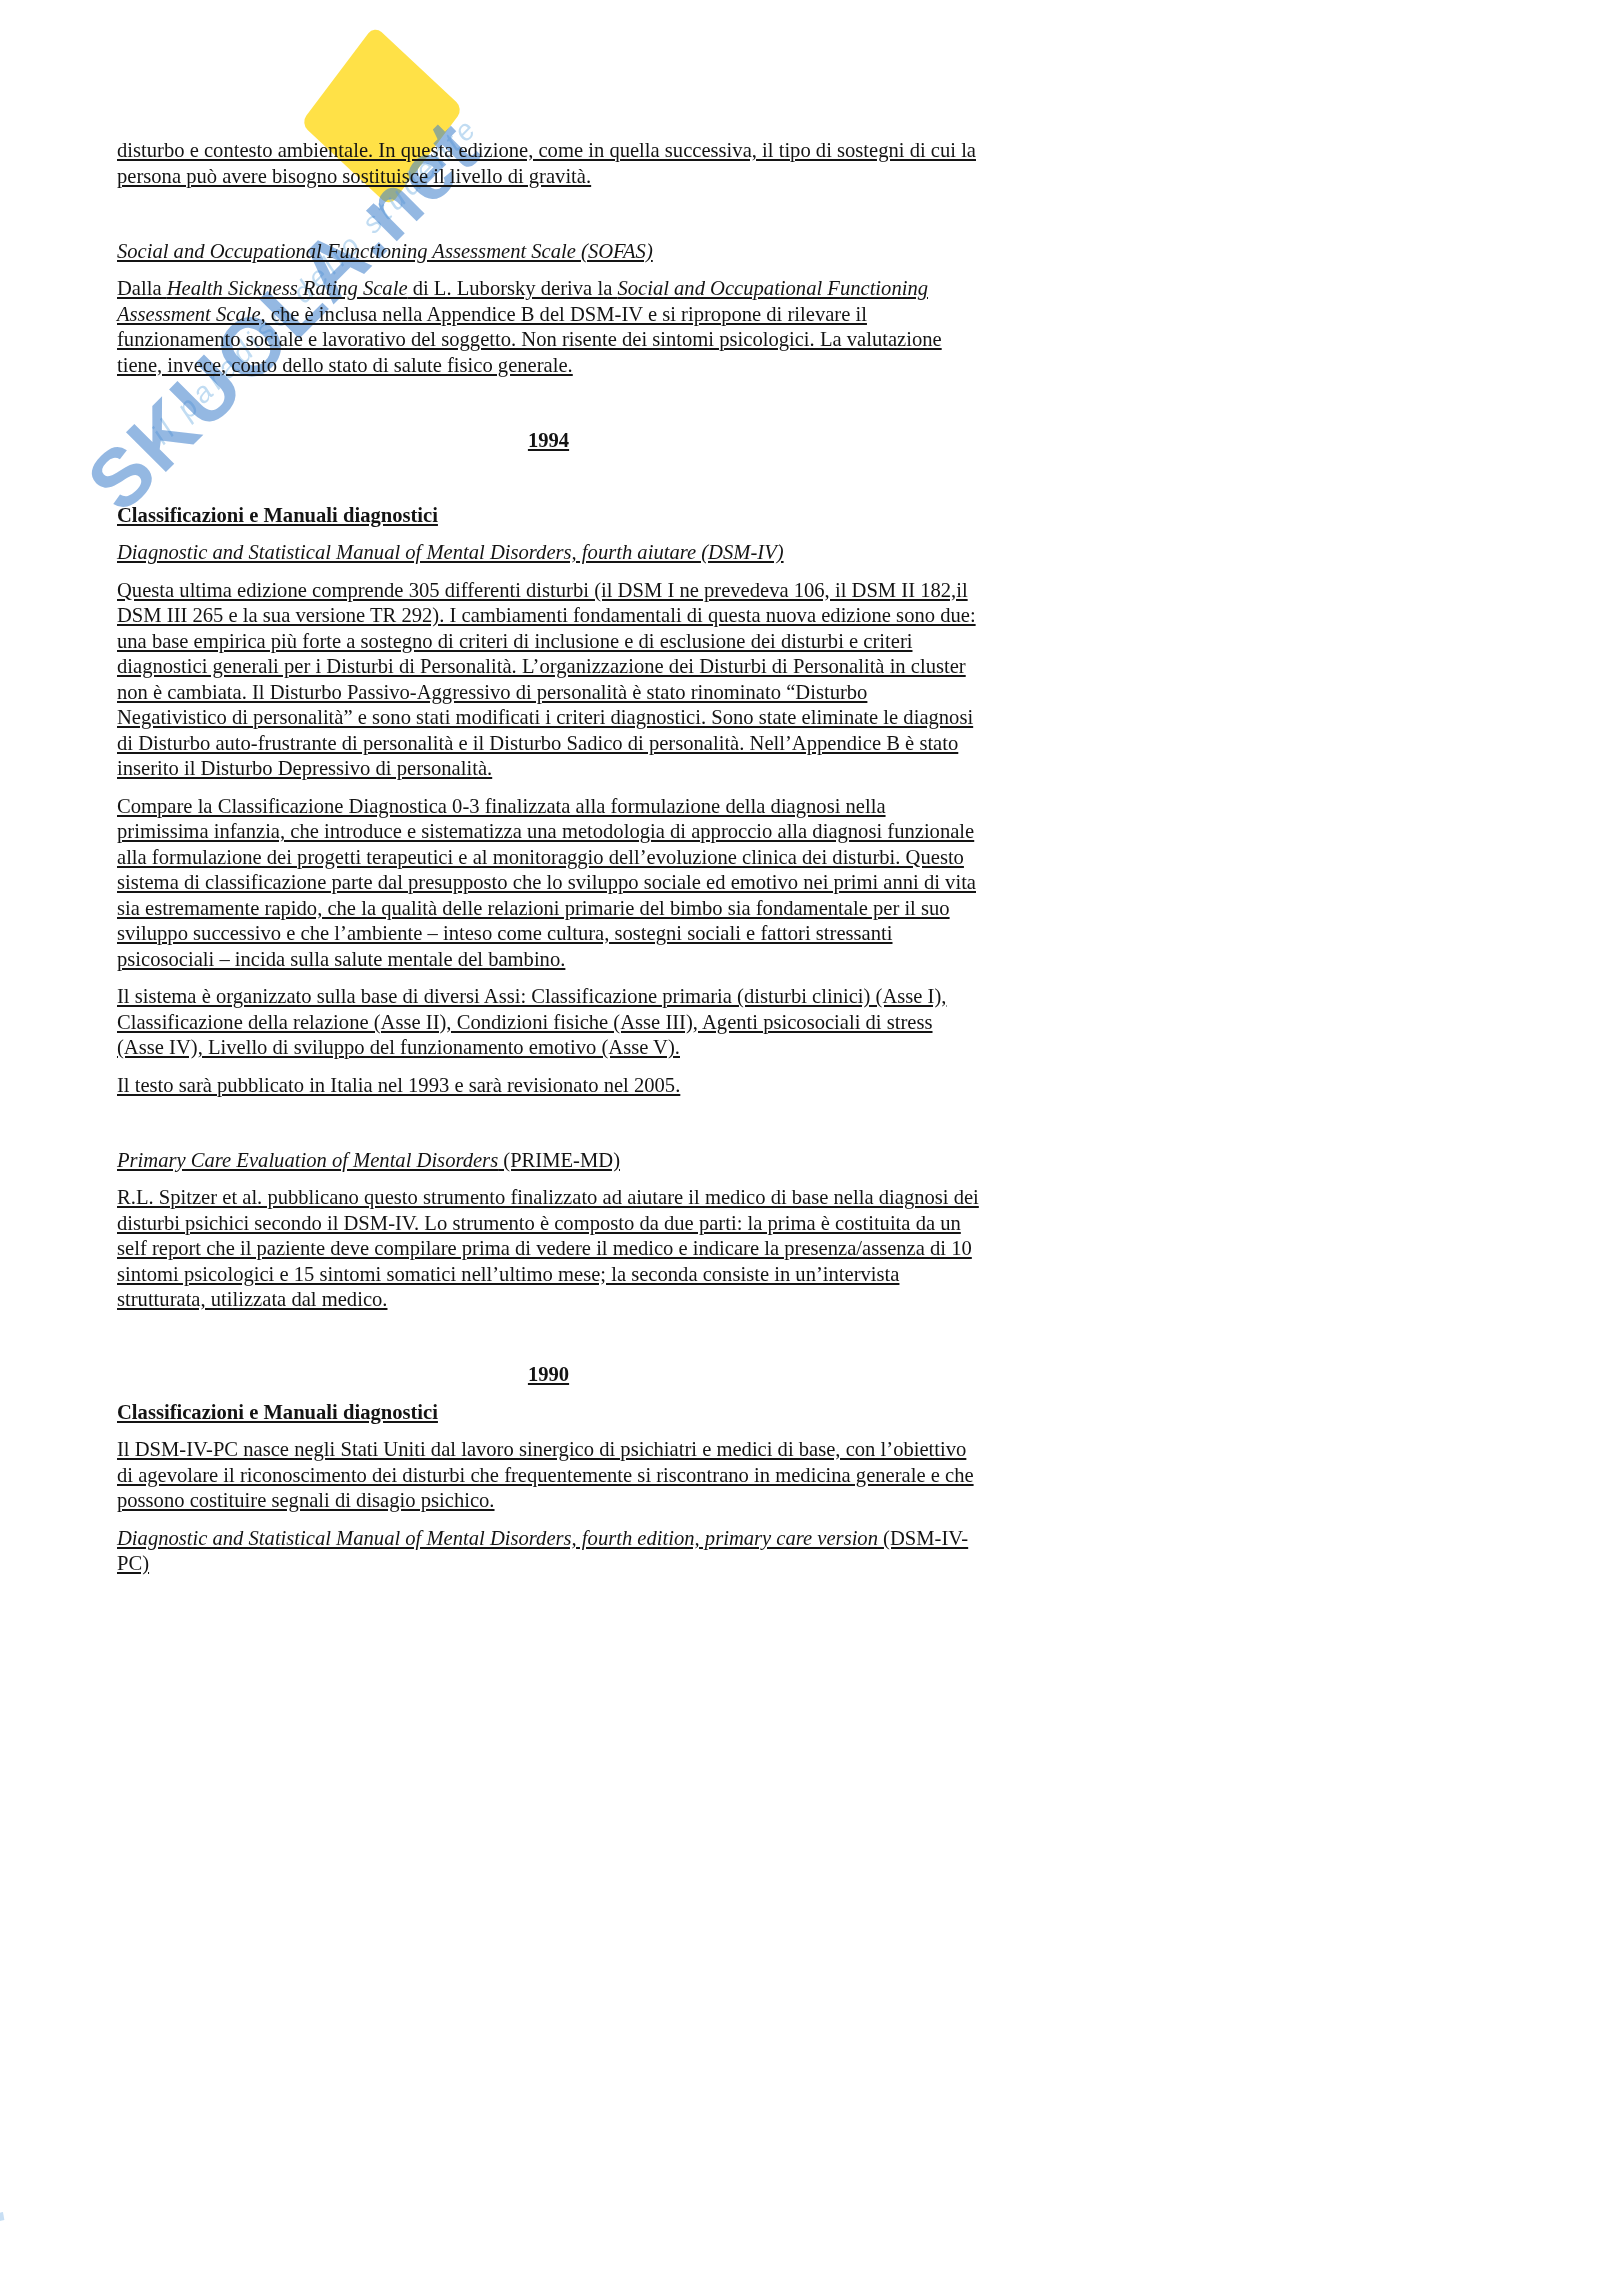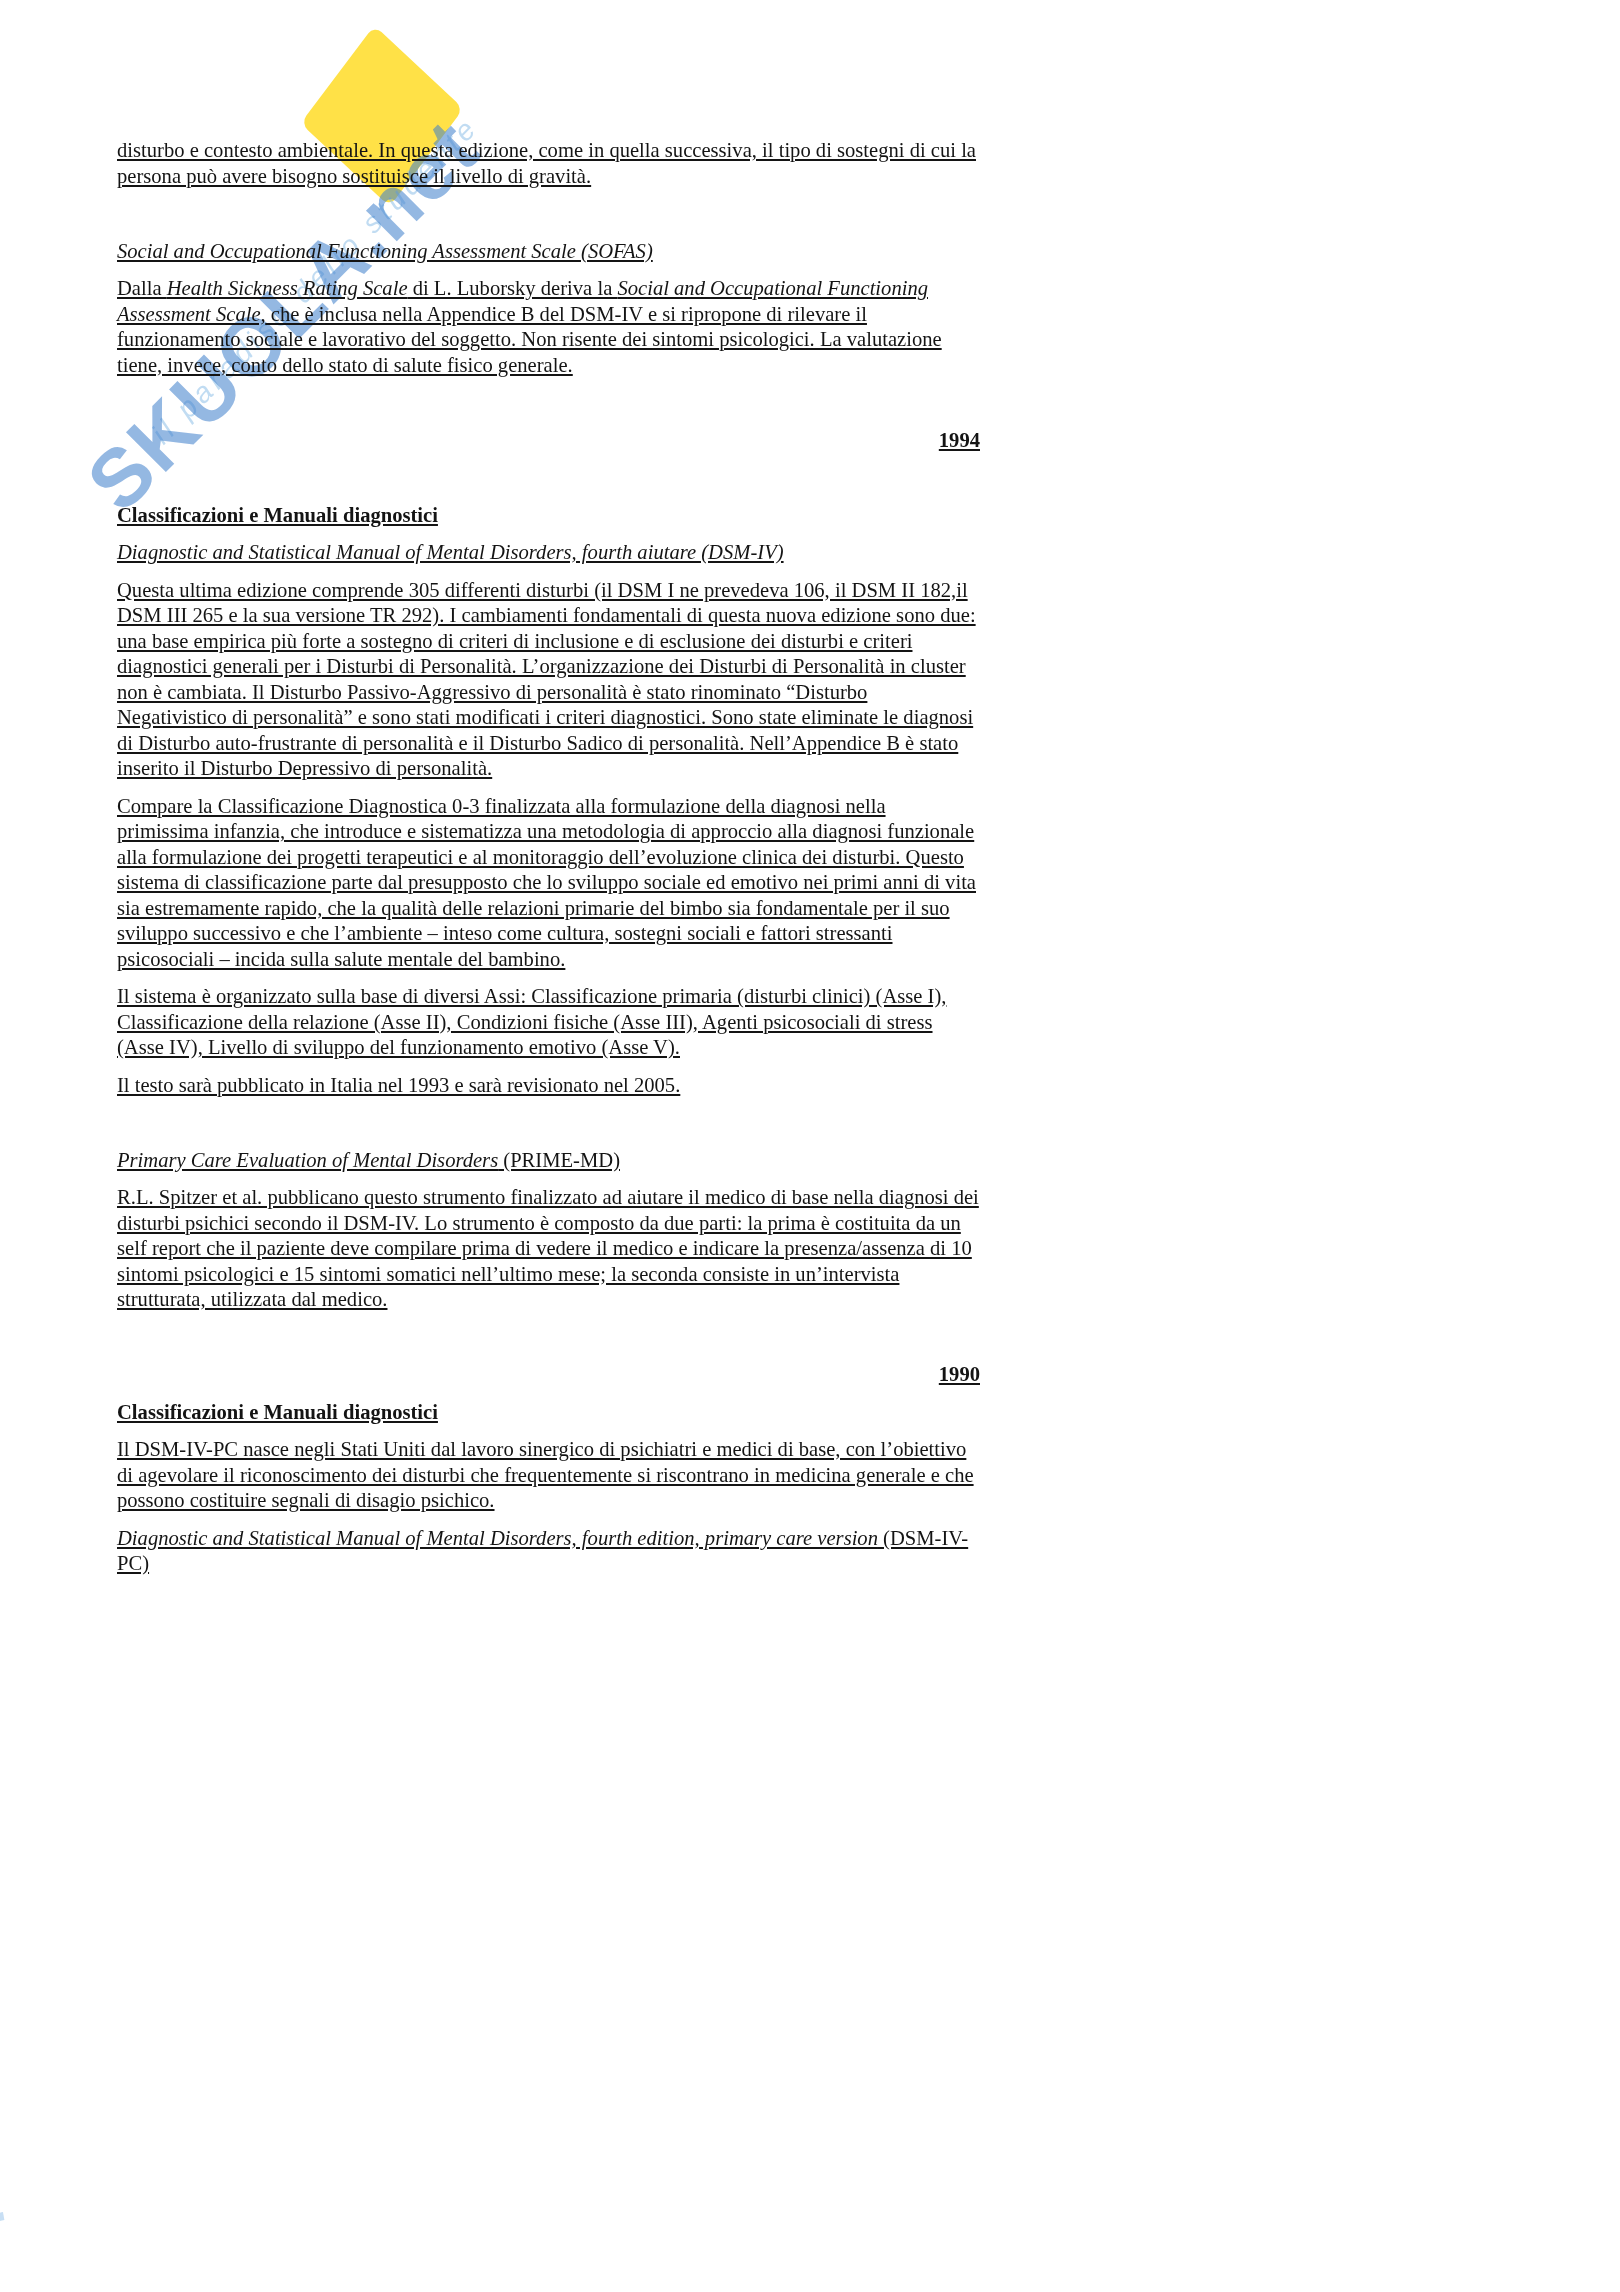--- a/index.html
+++ b/index.html
@@ -63,21 +63,21 @@
     left: 105px; top: 126px;
     width: 887px;
     z-index: 1;
     font-family: "Liberation Serif", "DejaVu Serif", serif;
     font-size: 20.6px;
     line-height: 25.5px;
     text-align: left;
   }
   .block { margin: 12px; text-decoration: underline; }
   .spacer { height: 25.5px; }
-  .year { text-align: right; font-weight: bold; }
+  .year { text-align: center; font-weight: bold; }
   .heading_bold { font-weight: bold; }
   .i { font-style: italic; text-align: right; }
   .b { font-weight: bold; }
 </style>
 </head>
 <body>
 
 <div class="page">
 
   <div class="watermark" aria-hidden="true">

